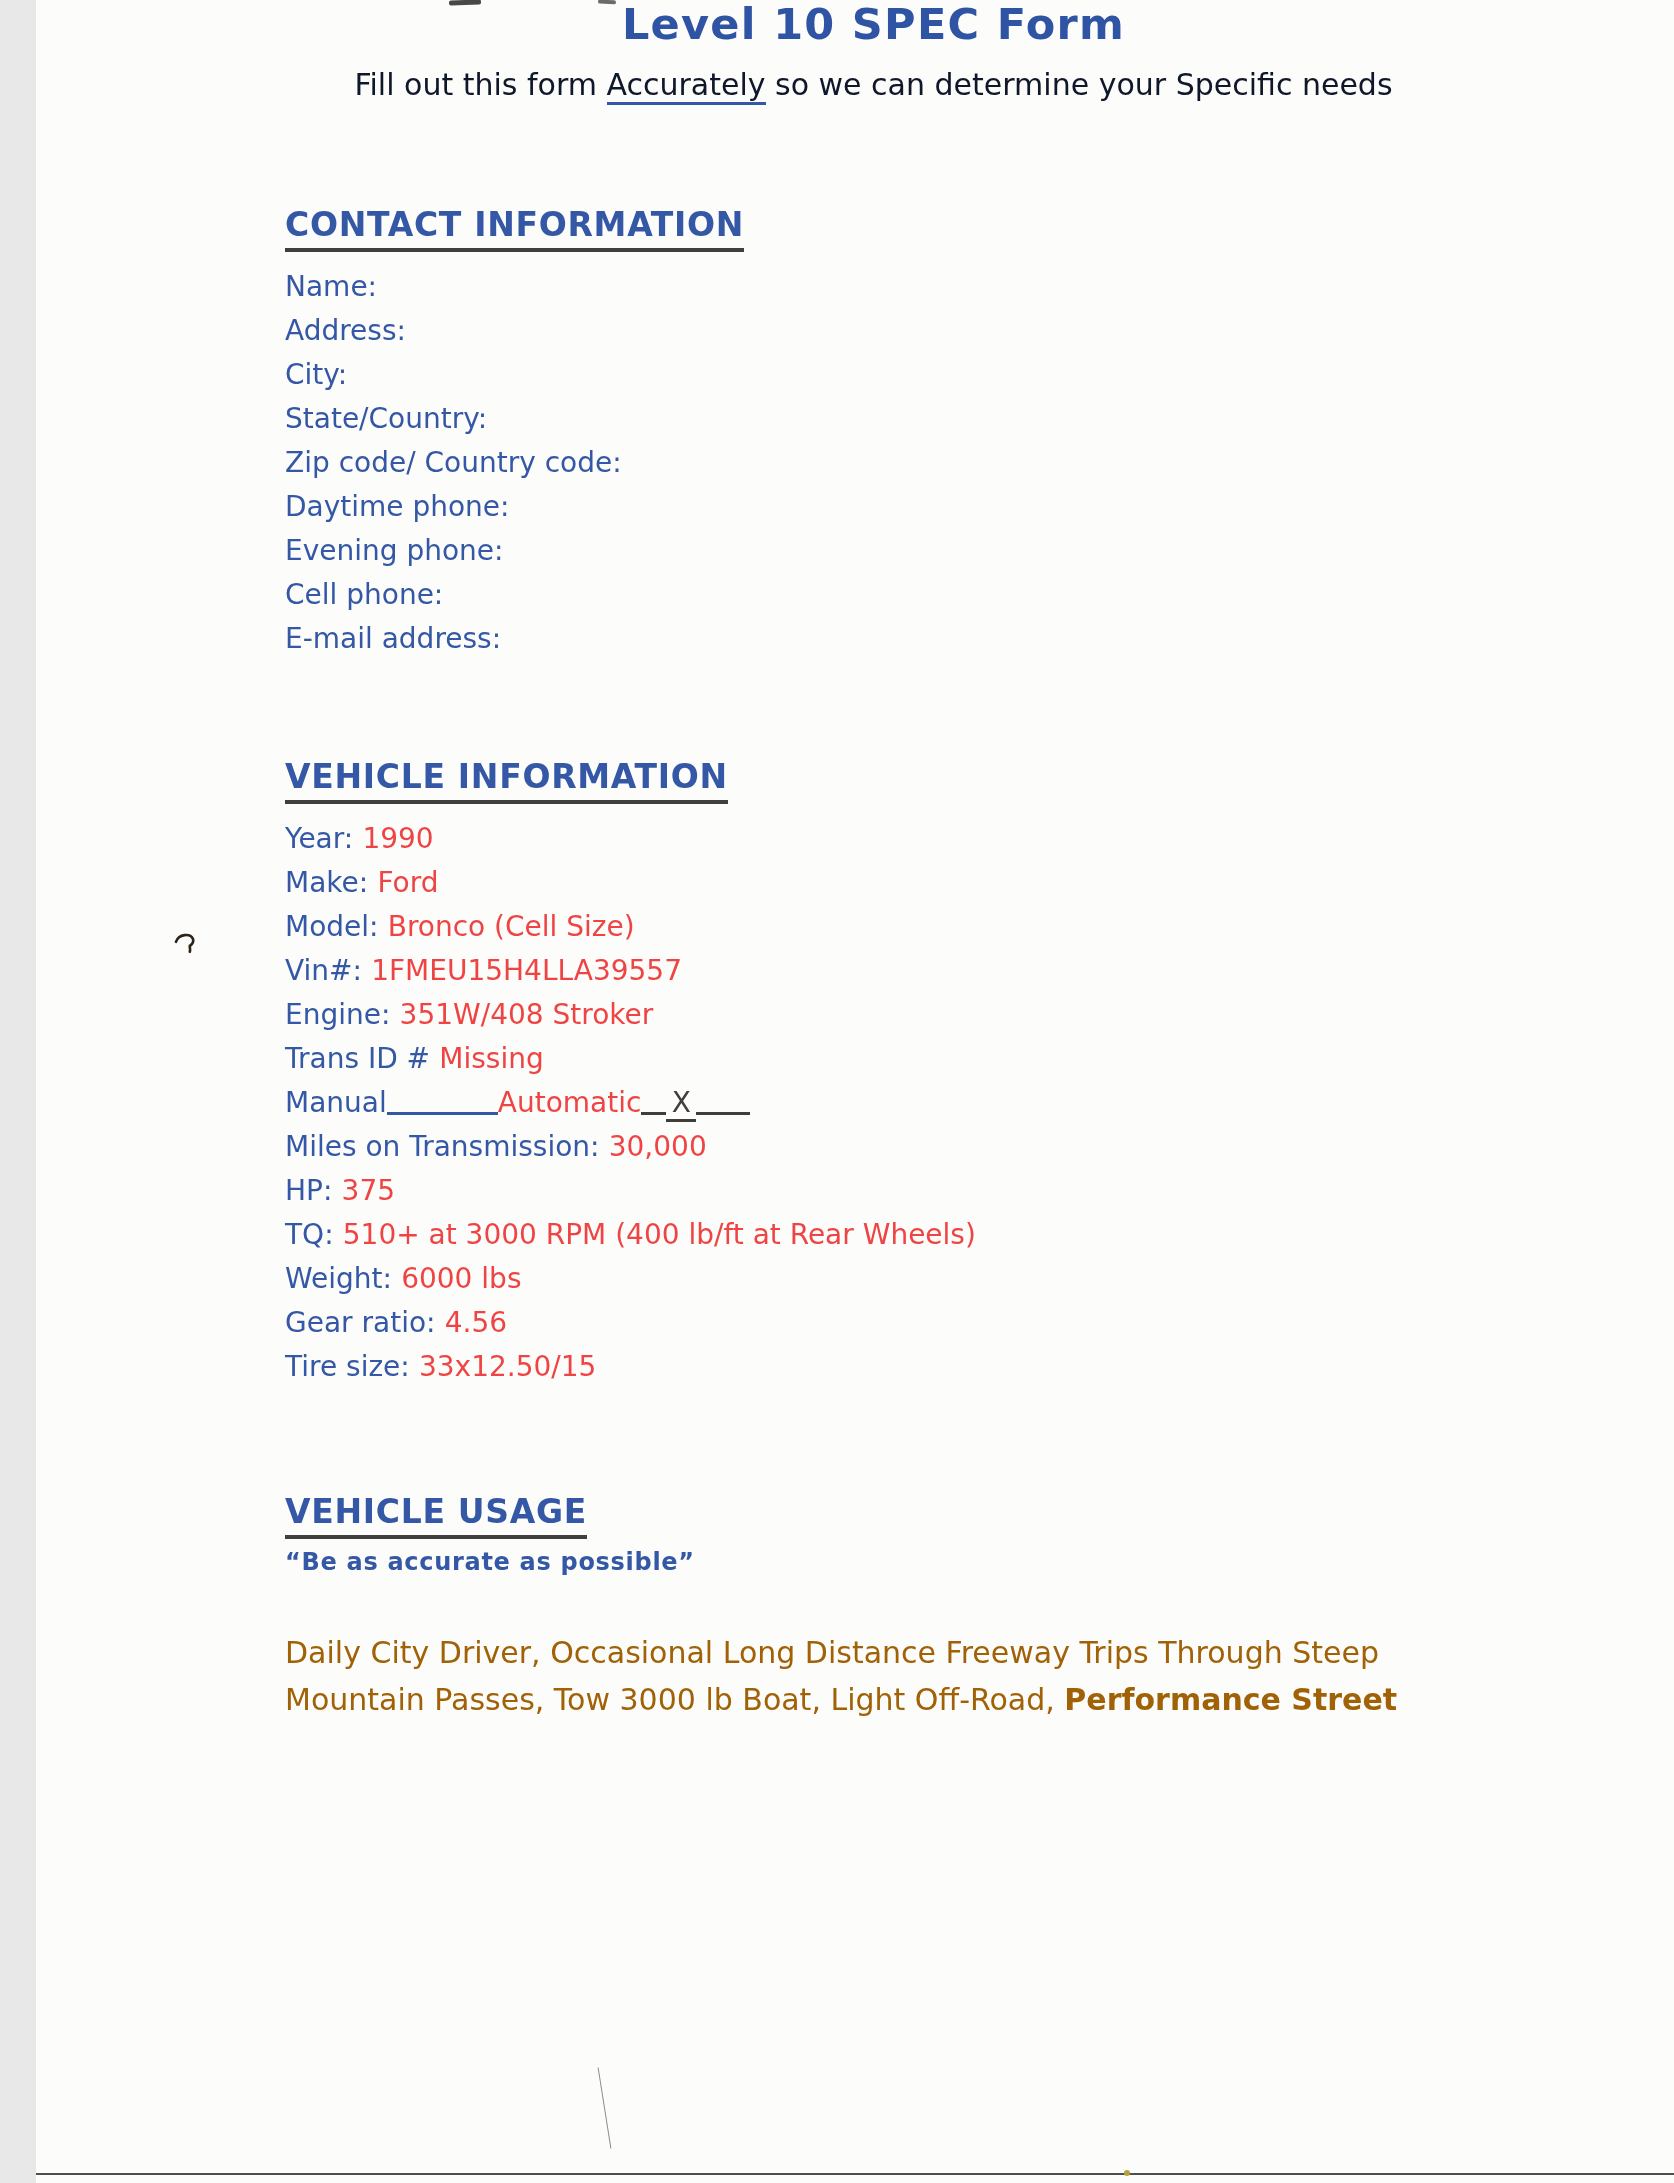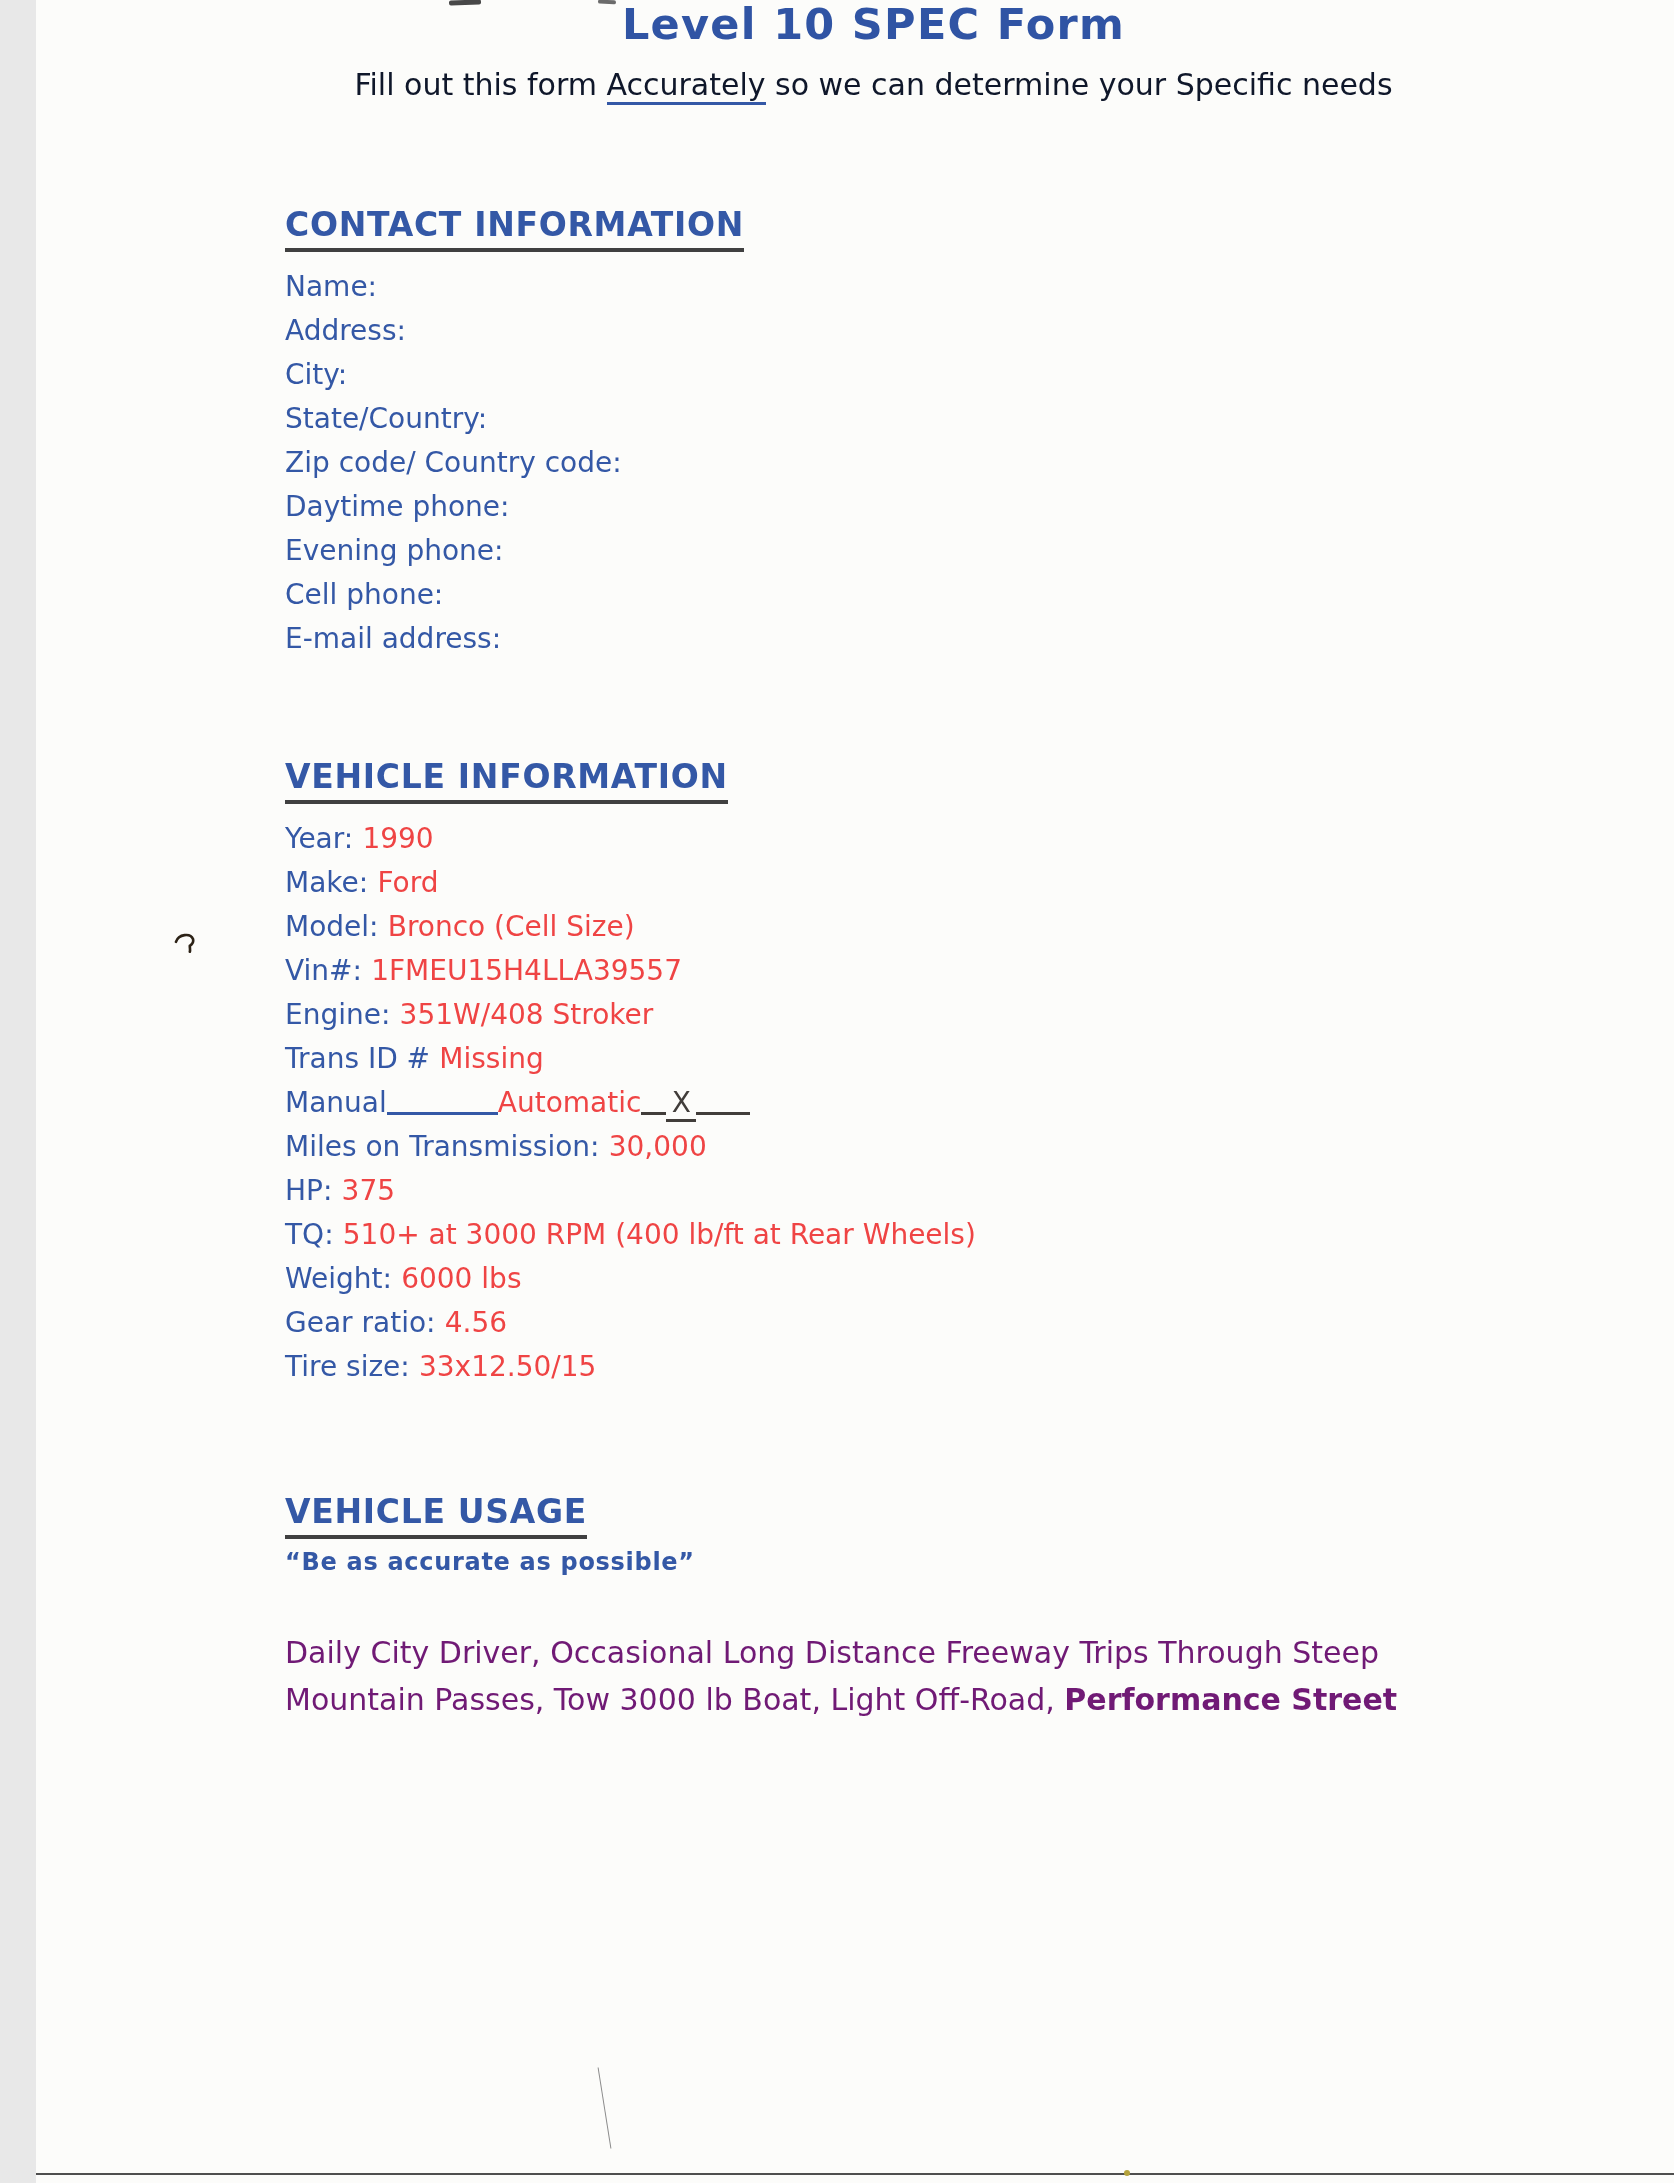--- a/index.html
+++ b/index.html
@@ -96,21 +96,21 @@
     margin-top: 9.2px;
     font-size: 24px;
     font-weight: 700;
     color: #3458a6;
     letter-spacing: 0.7px;
   }
   .usage-body {
     margin-top: 53px;
     font-size: 30px;
     line-height: 47px;
-    color: #701a75;
+    color: #a16207;
     max-width: 1172px;
   }
   .usage-body .bold { font-weight: 700; text-align: center; }
 
   
   .artifact { position: absolute; pointer-events: none; }
   .smudge-1 {
     left: 413px; top: 0; width: 32px; height: 4.6px;
     background: #484848; border-radius: 2px; transform: rotate(-2deg);
   }

